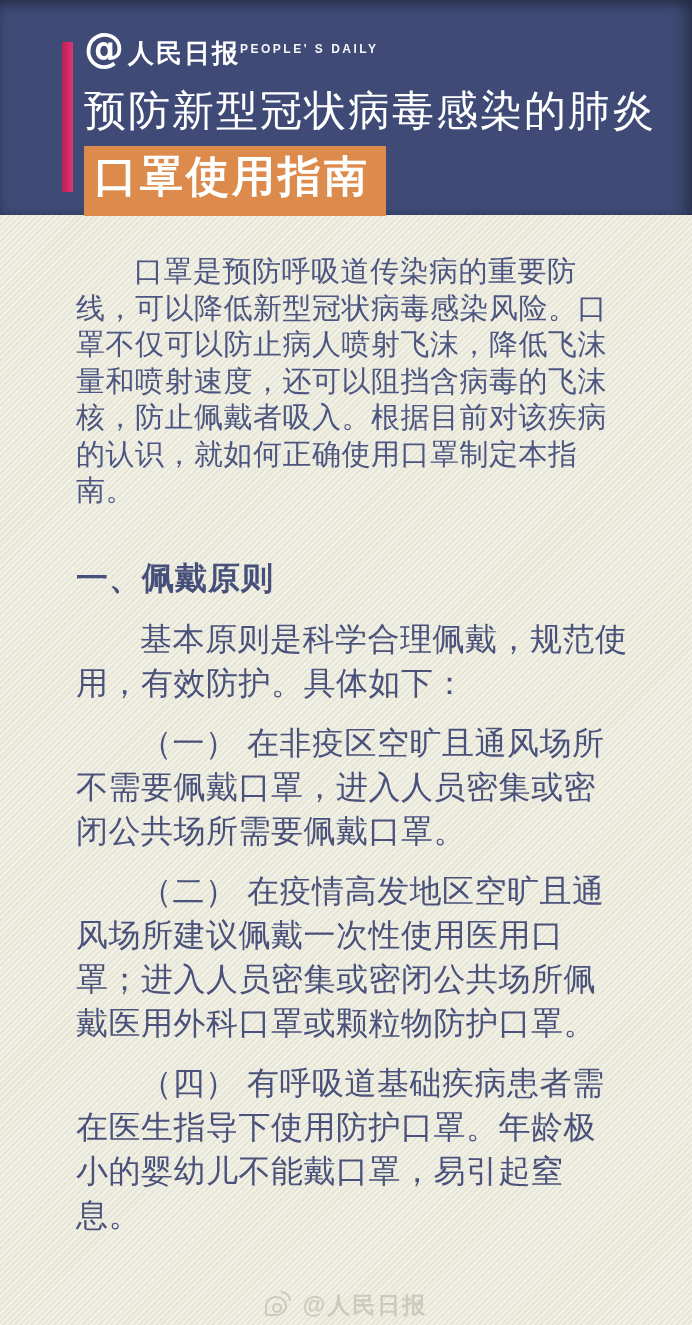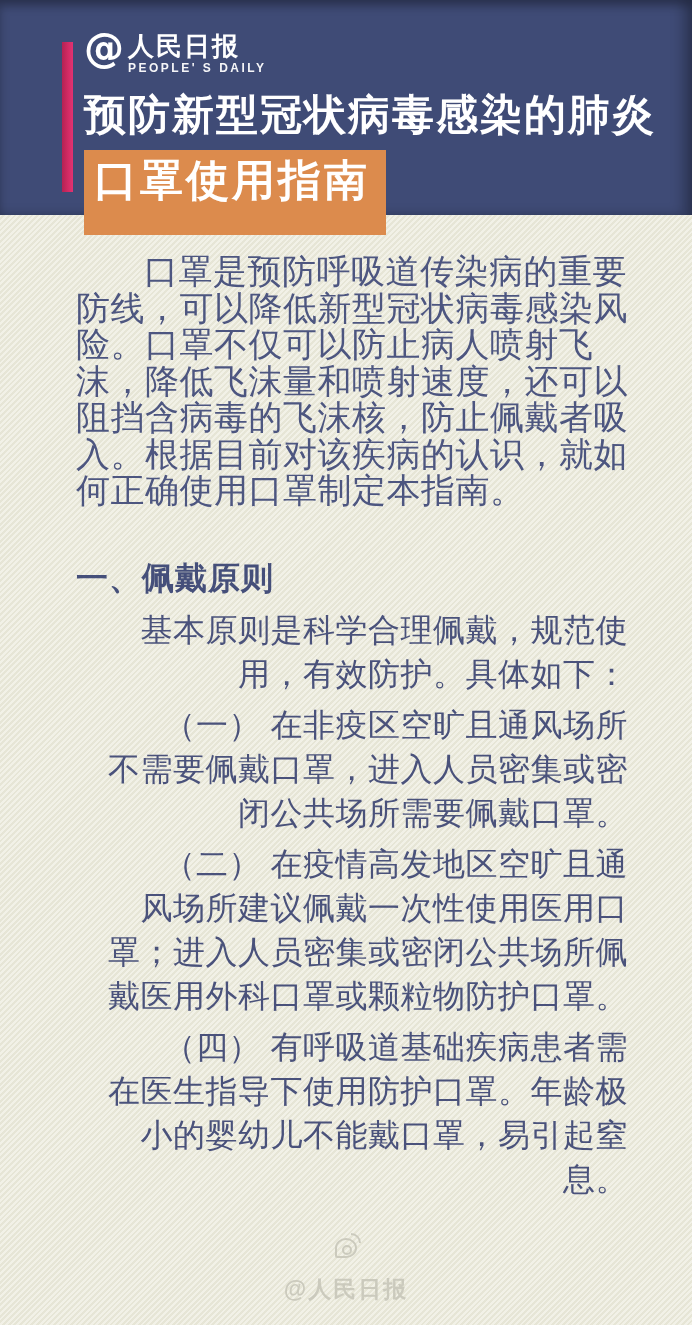--- a/index.html
+++ b/index.html
@@ -41,70 +41,68 @@
   .header-content{
     position:absolute;left:84px;top:30px;right:40px;
     color:var(--header-text);
   }
   .logo{display:flex;align-items:flex-start;gap:4px;line-height:1;}
   .logo .at{
     font-size:40px;font-weight:bold;
     font-family:"DejaVu Sans",sans-serif;
     transform:translateY(-2px);
   }
-  .logo-text{display:flex;flex-direction:column;margin-top:3px;}
+  .logo-text{display:flex;flex-direction:row;margin-top:10px;}
   .logo-cn{font-size:26px;font-weight:bold;letter-spacing:2px;}
   .logo-en{font-size:12px;letter-spacing:2.5px;margin-top:3px;font-weight:bold;opacity:.95;}
   .title{
     margin-top:13px;
-    font-size:42px;font-weight:bold;
+    font-size:42px;font-weight:normal;
     letter-spacing:2px;white-space:nowrap;
   }
   .subtitle{
     display:inline-block;
     margin-top:7px;
     background:var(--highlight-bg);
     font-size:43px;font-weight:bold;
     letter-spacing:3px;
-    padding:2px 16px 25px 10px;
+    padding:2px 16px 10px 10px;
   }
   
   .body{
     padding:38px 64px 0 76px;
     color:var(--body-text);
   }
   .intro{
     font-family:"DejaVu Serif","Liberation Serif",serif;
-    font-size:34px;line-height:36.5px;
+    font-size:29px;line-height:36.5px;
     text-indent:2em;
     letter-spacing:.5px;
     color:#4D5680;
   }
   .section-heading{
     margin-top:48px;
     font-size:32px;font-weight:bold;
     letter-spacing:1px;
     color:var(--heading-text);
   }
   .para{
-    margin-top:7px;
+    margin-top:16px;
     font-size:32px;line-height:44px;
     text-indent:2em;
     letter-spacing:.5px;
-    text-align:right;
   }
   .para:first-of-type{margin-top:10px;}
   
   .footer{
-    position:absolute;left:0;bottom:20px;width:100%;
+    position:absolute;left:0;bottom:4px;width:100%;
     display:flex;align-items:center;justify-content:center;gap:16px;
     color:var(--watermark);
     font-size:23px;font-weight:bold;letter-spacing:2px;
     opacity:.85;
-    flex-direction:column;
   }
   .weibo-icon{
     position:relative;
     width:22px;height:20px;
     border:2px solid currentColor;border-radius:50% 50% 50% 10%;
     display:inline-block;
   }
   .weibo-icon::after{
     content:"";position:absolute;left:5px;top:5px;
     width:6px;height:6px;border:2px solid currentColor;border-radius:50%;

